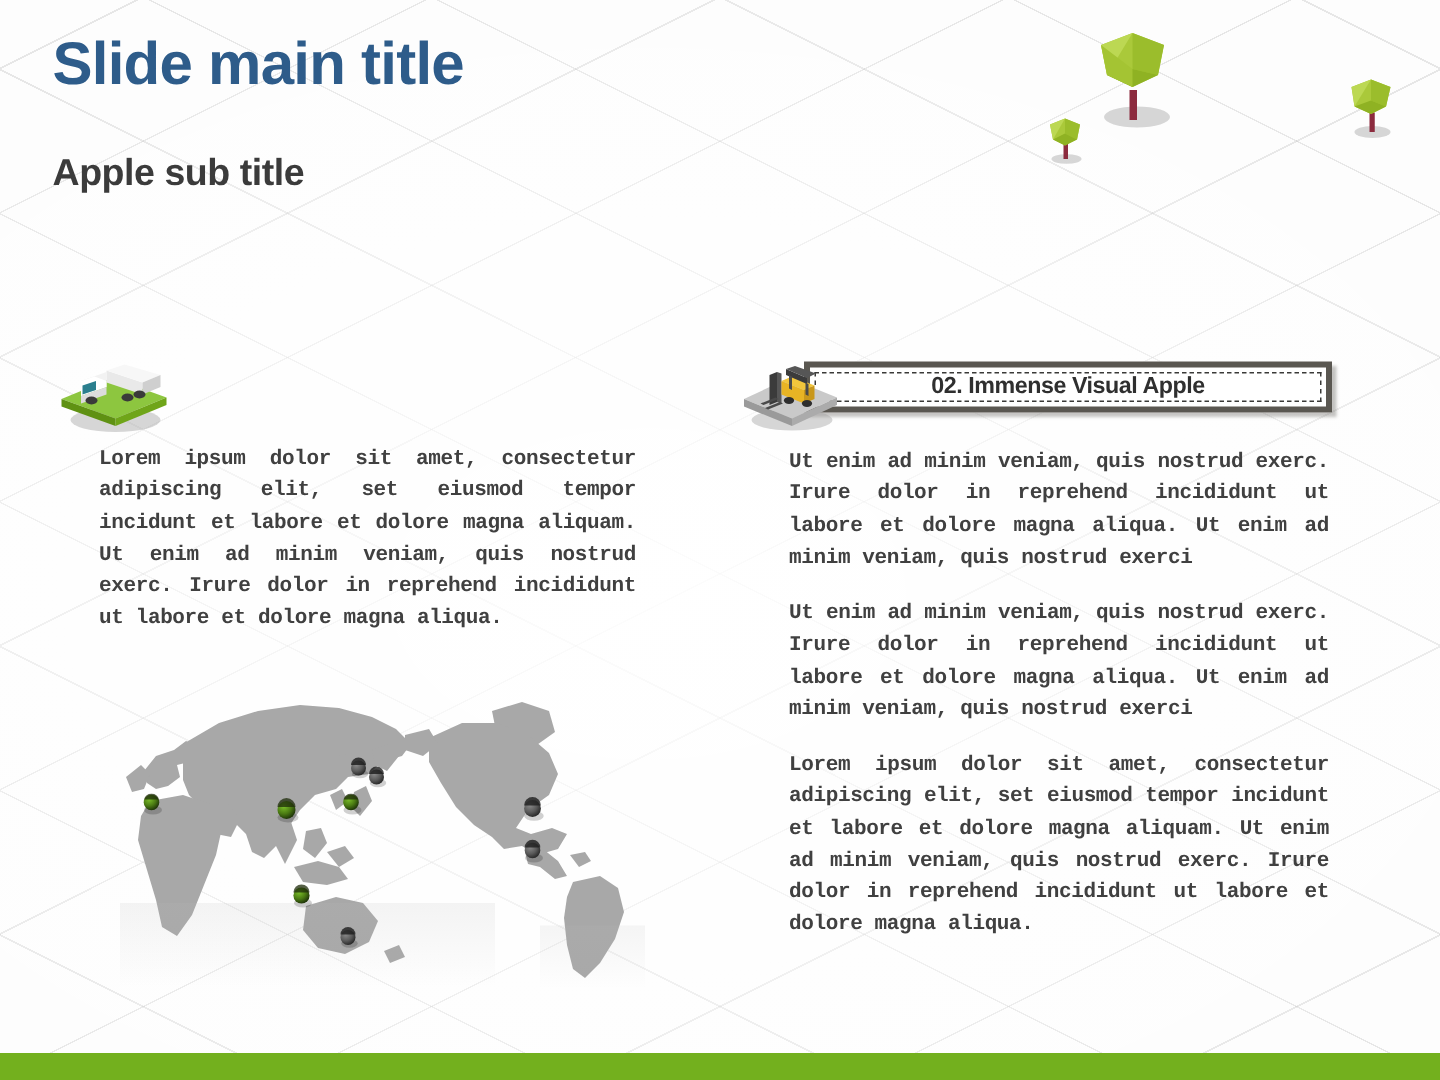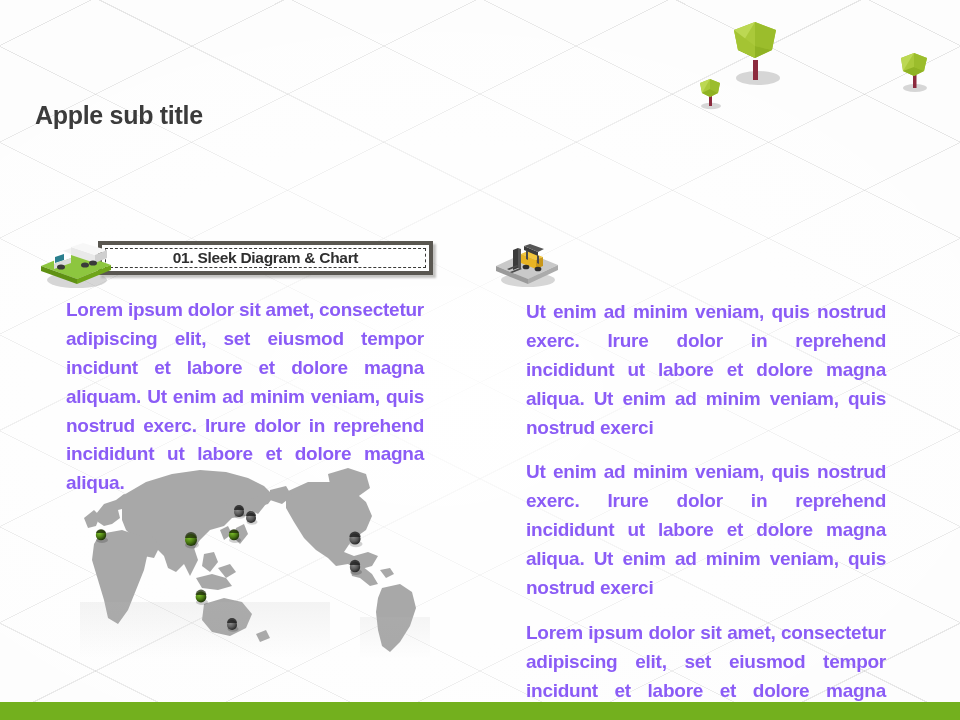--- a/index.html
+++ b/index.html
@@ -130,26 +130,27 @@
     top: 0;
     left: 0;
     width: 86px;
     height: 52px;
     z-index: 3;
   }
 
   
   .body-col {
     position: absolute;
-    font-size: 19px;
+    font-size: 14px;
     font-weight: bold;
     line-height: 1.52;
-    color: #8b5cf6;
+    color: #404040;
     text-align: justify;
     letter-spacing: -0.25px;
+    font-family: Liberation Mono, monospace;
   }
   .body-col.left  { left: 66px;  top: 296px; width: 358px; }
   .body-col.right { left: 526px; top: 298px; width: 360px; }
   .body-col p { margin: 0 0 16px 0; }
   .body-col p:last-child { margin-bottom: 0; }
 
   
   .world-map {
     position: absolute;
     left: 60px;
@@ -203,27 +204,24 @@
     <svg width="34" height="46" viewBox="0 0 34 46">
       <ellipse cx="17" cy="38" rx="12" ry="4" fill="#b6b6b6" opacity="0.55"></ellipse>
       <rect x="15" y="25" width="3.5" height="13" fill="#8c2b3e"></rect>
       <polygon points="16,3 29,8 26,21 16,26 5,21 3,8" fill="#aac93a"></polygon>
       <polygon points="16,3 29,8 26,21 16,17" fill="#9bbd2c"></polygon>
       <polygon points="16,3 5,21 3,8" fill="#bcd853"></polygon>
       <polygon points="16,17 26,21 16,26 5,21" fill="#8fb223"></polygon>
     </svg>
   </div>
 
+  <div class="main-title">Slide main title</div>
   <div class="sub-title">Apple sub title</div>
 
   <div class="section left">
-    <div class="hdr-box left">
-      <div class="hdr-dash"></div>
-      <div class="hdr-label">01. Sleek Diagram &amp; Chart</div>
-    </div>
     <div class="tile-icon">
       <svg width="86" height="52" viewBox="0 0 86 52">
         <ellipse cx="44" cy="44" rx="30" ry="8" fill="#9a9a9a" opacity="0.4"></ellipse>
 
         <polygon points="42,16 78,29 44,43 8,30" fill="#8dc63f"></polygon>
         <polygon points="8,30 44,43 44,48 8,35" fill="#5f9113"></polygon>
         <polygon points="44,43 78,29 78,34 44,48" fill="#6fa519"></polygon>
 
         <polygon points="38,11 62,19 62,27 38,19" fill="#e9e9e9"></polygon>
         <polygon points="38,11 50,7 74,14 62,19" fill="#f7f7f7"></polygon>
@@ -235,20 +233,24 @@
         <polygon points="21,28 38,22 38,27 21,33" fill="#dcdcdc"></polygon>
 
         <ellipse cx="28" cy="31" rx="4" ry="2.6" fill="#3a3a3a"></ellipse>
         <ellipse cx="52" cy="29" rx="4" ry="2.6" fill="#3a3a3a"></ellipse>
         <ellipse cx="60" cy="27" rx="4" ry="2.6" fill="#3a3a3a"></ellipse>
       </svg>
     </div>
   </div>
 
   <div class="section right">
+    <div class="hdr-box right">
+      <div class="hdr-dash"></div>
+      <div class="hdr-label">02. Immense Visual Apple</div>
+    </div>
     <div class="tile-icon" style="width:78px;">
       <svg width="78" height="52" viewBox="0 0 78 52">
         <ellipse cx="40" cy="44" rx="27" ry="7" fill="#9a9a9a" opacity="0.4"></ellipse>
 
         <polygon points="38,16 70,29 40,43 8,30" fill="#c9c9c9"></polygon>
         <polygon points="8,30 40,43 40,48 8,35" fill="#9a9a9a"></polygon>
         <polygon points="40,43 70,29 70,34 40,48" fill="#ababab"></polygon>
 
         <polygon points="25,14 30,12 30,32 25,34" fill="#3b3b3b"></polygon>
         <polygon points="30,12 33,13 33,33 30,32" fill="#565656"></polygon>

